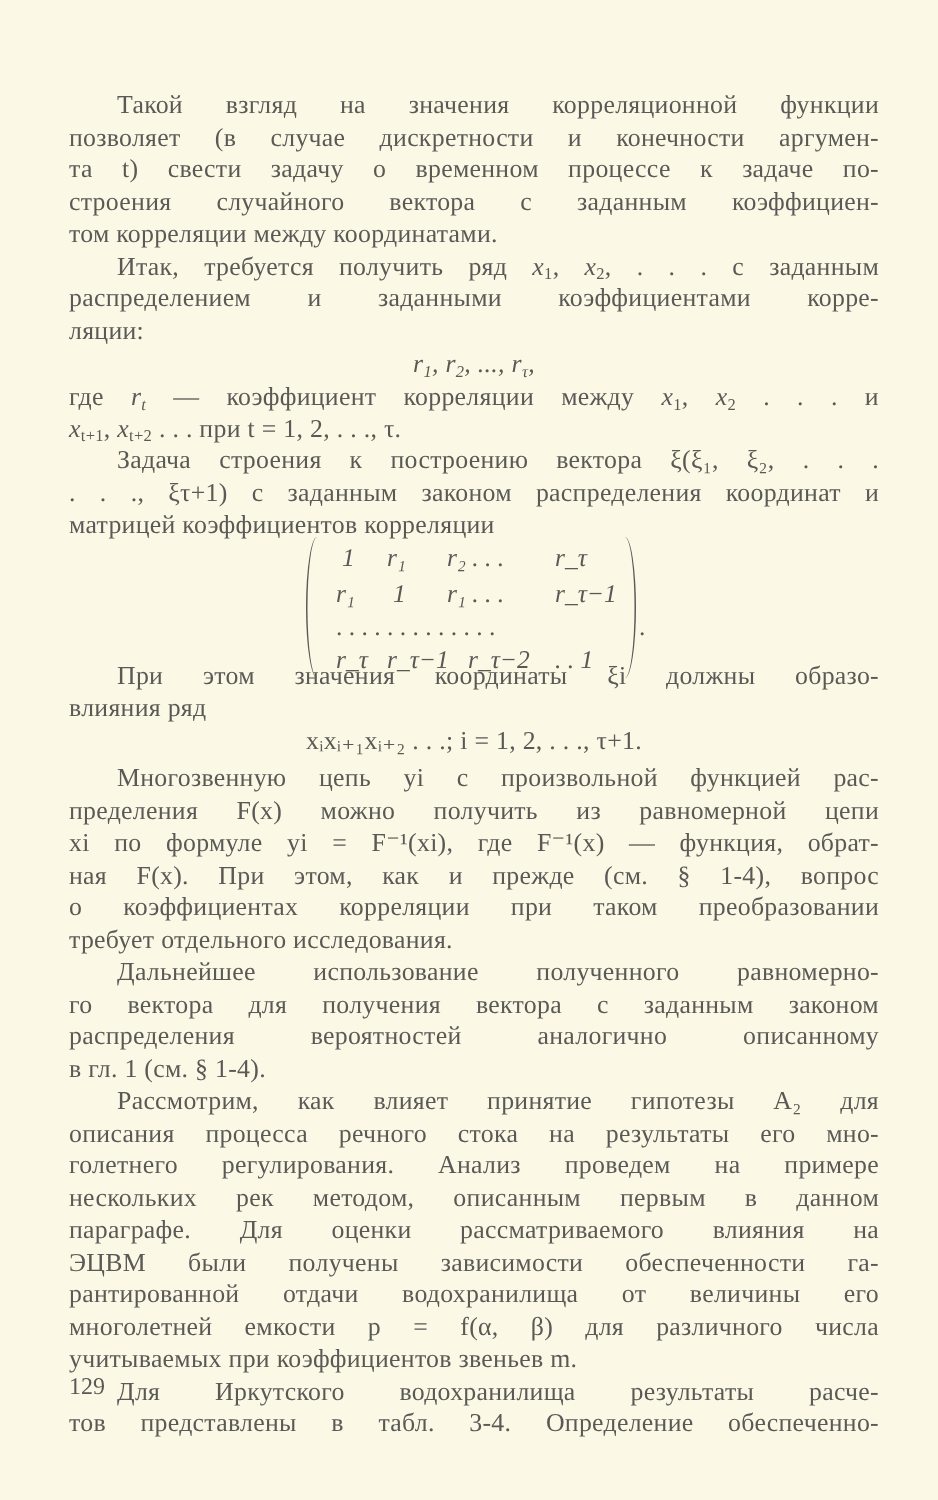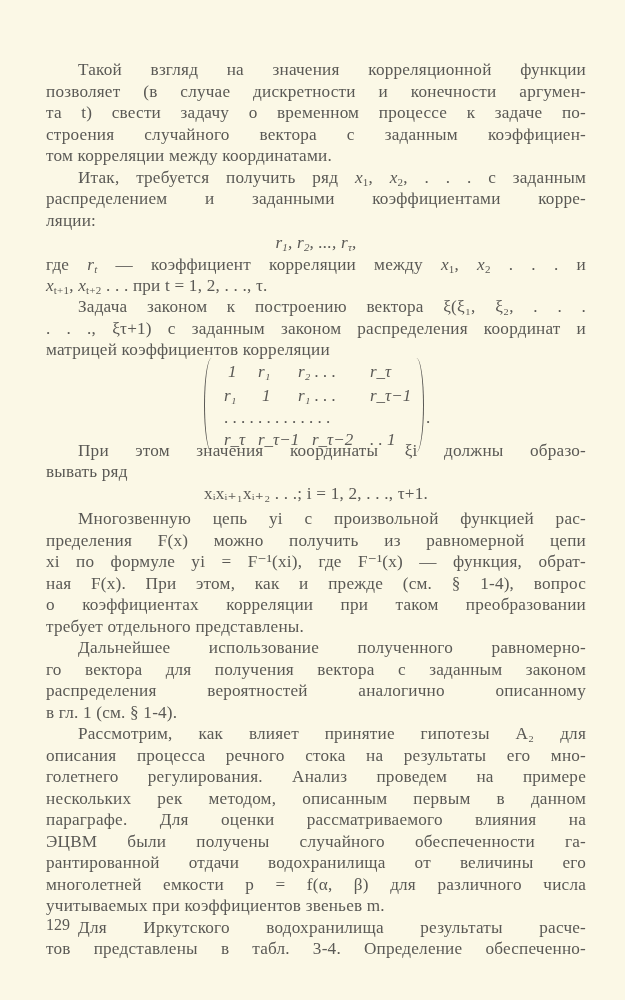--- a/index.html
+++ b/index.html
@@ -49,21 +49,21 @@
 
   <div class="line center it" style="top:173px">r<sub>1</sub>, r<sub>2</sub>, ..., r<sub>τ</sub>,</div>
 
   <div class="line just" style="top:195px">
     <span>где </span><span class="it">r<sub>t</sub></span><span> — коэффициент корреляции между </span><span class="it">x</span><sub>1</sub>, <span class="it">x</span><sub>2</sub><span> . . . и</span>
   </div>
   <div class="line" style="top:216px">
     <span class="it">x</span><sub>t+1</sub>, <span class="it">x</span><sub>t+2</sub><span> . . . при t = 1, 2, . . ., τ.</span>
   </div>
 
-  <div class="line just indent" style="top:237px">Задача законом к построению вектора ξ(ξ₁, ξ₂, . . .</div>
+  <div class="line just indent" style="top:237px">Задача строения к построению вектора ξ(ξ₁, ξ₂, . . .</div>
   <div class="line just" style="top:258.5px">. . ., ξτ+1) с заданным законом распределения координат и</div>
   <div class="line" style="top:280px">матрицей коэффициентов корреляции</div>
 
   <div class="matrix" style="top:298px">
     <div class="paren l"></div>
     <div class="mrow it" style="top:4px">
       <span class="mcell" style="left:8px">1</span>
       <span class="mcell" style="left:38px">r₁</span>
       <span class="mcell" style="left:78px">r₂ . . .</span>
       <span class="mcell" style="left:150px">r_τ</span>
@@ -81,42 +81,42 @@
       <span class="mcell" style="left:4px">r_τ</span>
       <span class="mcell" style="left:38px">r_τ−1</span>
       <span class="mcell" style="left:92px">r_τ−2</span>
       <span class="mcell" style="left:150px">. . 1</span>
     </div>
     <div class="paren r"></div>
     <span class="mdot" style="left:222px">.</span>
   </div>
 
   <div class="line just indent" style="top:381px">При этом значения координаты ξi должны образо-</div>
-  <div class="line" style="top:402px">вывать ряд</div>
+  <div class="line" style="top:402px">влияния ряд</div>
 
   <div class="line center" style="top:424px">xᵢxᵢ₊₁xᵢ₊₂ . . .; i = 1, 2, . . ., τ+1.</div>
 
   <div class="line just indent" style="top:449px">Многозвенную цепь yi с произвольной функцией рас-</div>
   <div class="line just" style="top:470.5px">пределения F(x) можно получить из равномерной цепи</div>
   <div class="line just" style="top:492px">xi по формуле yi = F⁻¹(xi), где F⁻¹(x) — функция, обрат-</div>
   <div class="line just" style="top:513.5px">ная F(x). При этом, как и прежде (см. § 1-4), вопрос</div>
   <div class="line just" style="top:535px">о коэффициентах корреляции при таком преобразовании</div>
-  <div class="line" style="top:556.5px">требует отдельного представлены.</div>
+  <div class="line" style="top:556.5px">требует отдельного исследования.</div>
 
   <div class="line just indent" style="top:578px">Дальнейшее использование полученного равномерно-</div>
   <div class="line just" style="top:599.5px">го вектора для получения вектора с заданным законом</div>
   <div class="line just" style="top:621px">распределения вероятностей аналогично описанному</div>
   <div class="line" style="top:642.5px">в гл. 1 (см. § 1-4).</div>
 
   <div class="line just indent" style="top:664px">Рассмотрим, как влияет принятие гипотезы A₂ для</div>
   <div class="line just" style="top:685.5px">описания процесса речного стока на результаты его мно-</div>
   <div class="line just" style="top:707px">голетнего регулирования. Анализ проведем на примере</div>
   <div class="line just" style="top:728.5px">нескольких рек методом, описанным первым в данном</div>
   <div class="line just" style="top:750px">параграфе. Для оценки рассматриваемого влияния на</div>
-  <div class="line just" style="top:771.5px">ЭЦВМ были получены случайного обеспеченности га-</div>
+  <div class="line just" style="top:771.5px">ЭЦВМ были получены зависимости обеспеченности га-</div>
   <div class="line just" style="top:793px">рантированной отдачи водохранилища от величины его</div>
   <div class="line just" style="top:814.5px">многолетней емкости p = f(α, β) для различного числа</div>
   <div class="line" style="top:836px">учитываемых при коэффициентов звеньев m.</div>
 
   <div class="line just indent" style="top:857.5px">Для Иркутского водохранилища результаты расче-</div>
   <div class="line just" style="top:879px">тов представлены в табл. 3-4. Определение обеспеченно-</div>
 </div>
 
 <div class="pagenum">129</div>
 

